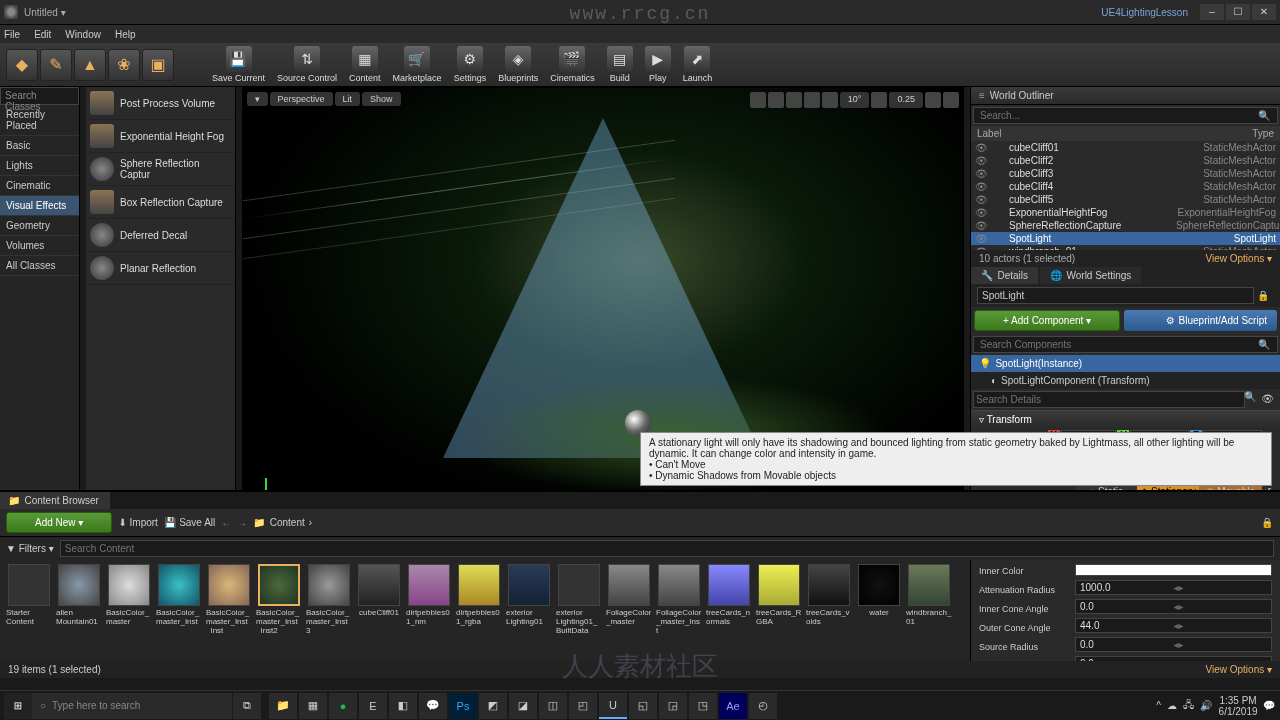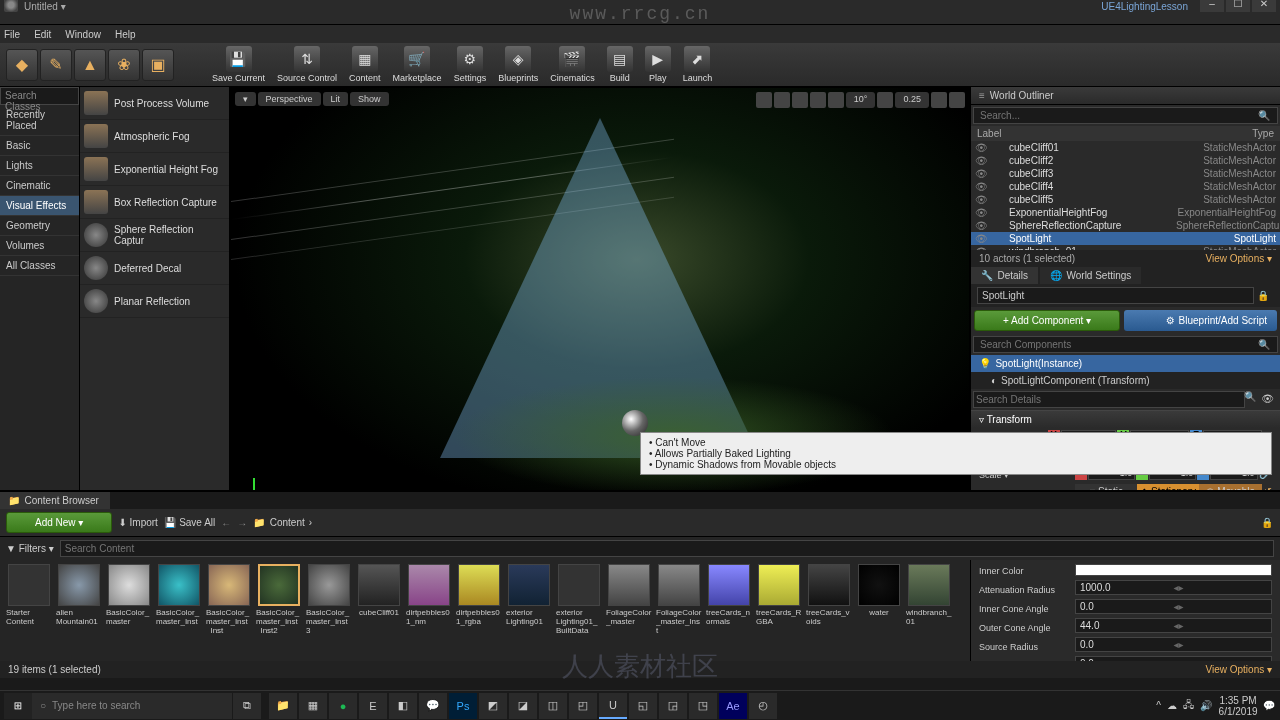--- a/index.html
+++ b/index.html
@@ -1,39 +1,39 @@
 <!DOCTYPE html>
 <html><head>
 <meta charset="utf-8">
 <style>
 * { margin: 0; padding: 0; box-sizing: border-box; font-family: "Segoe UI", Tahoma, sans-serif; font-size: 10px; }
 body { background: #1a1a1a; color: #ccc; width: 1280px; height: 720px; overflow: hidden; position: relative; }
 
 
-.titlebar { height: 18px; background: #2a2a2a; display: flex; align-items: flex-end; padding: 12px 4px; border-bottom: 1px solid #000; }
+.titlebar { height: 18px; background: #2a2a2a; display: flex; align-items: center; padding: 12px 4px; border-bottom: 1px solid #000; }
 .titlebar .ue-logo { width: 14px; height: 14px; background: radial-gradient(circle,#888 30%,#444 70%); border-radius: 2px; margin-right: 6px; }
 .titlebar .title { color: #aaa; }
 .titlebar .spacer { flex: 1; }
 .titlebar .proj { color: #7aa5d6; margin-right: 10px; }
 .win-btn { width: 24px; height: 16px; background: #3a3a3a; margin-left: 2px; text-align: center; line-height: 16px; color: #ccc; }
 
 
 .menubar { height: 18px; background: #2a2a2a; display: flex; align-items: center; padding: 0 4px; color: #ccc; }
 .menubar span { margin-right: 14px; }
 
 
 .toolbar-row { height: 44px; background: linear-gradient(#3a3a3a,#2a2a2a); display: flex; align-items: center; padding: 0 6px; border-bottom: 1px solid #000; }
 .mode-group { display: flex; gap: 2px; margin-right: 12px; }
 .mode-btn { width: 32px; height: 32px; background: linear-gradient(#555,#333); border: 1px solid #222; border-radius: 3px; display: flex; align-items: center; justify-content: center; color: #e8b060; font-size: 16px; }
 .tool-btn { display: flex; flex-direction: column; align-items: center; margin: 0 6px; color: #ddd; }
 .tool-btn .ico { width: 26px; height: 26px; background: linear-gradient(#666,#333); border-radius: 3px; display: flex; align-items: center; justify-content: center; font-size: 14px; }
 .tool-btn .lbl { font-size: 9px; margin-top: 1px; }
 
 
-.main { display: flex; height: 430px; }
+.main { display: flex; height: 430px; gap: 6px; }
 
 
 .modes { width: 80px; background: #252525; border-right: 1px solid #000; }
 .modes .search { background: #1a1a1a; border: 1px solid #444; height: 18px; padding: 2px 4px; color: #888; }
 .mode-cat { padding: 4px 6px; color: #ccc; border-bottom: 1px solid #333; }
 .mode-cat.sel { background: #3a5570; color: #fff; }
 
 
 .place { width: 150px; background: #2a2a2a; border-right: 1px solid #000; overflow: hidden; }
 .place-item { display: flex; align-items: center; padding: 4px; border-bottom: 1px solid #222; }
@@ -229,33 +229,29 @@
     <div class="mode-cat">All Classes</div>
   </div>
 
   <div class="place">
     <div class="place-item">
         <div class="pico box"></div>
         <span>Post Process Volume</span>
       </div>
     <div class="place-item">
         <div class="pico box"></div>
-        <span>Atmospheric Fog</span>
+        <span>Exponential Height Fog</span>
       </div>
     <div class="place-item">
-        <div class="pico box"></div>
-        <span>Exponential Height Fog</span>
+        <div class="pico"></div>
+        <span>Sphere Reflection Captur</span>
       </div>
     <div class="place-item">
         <div class="pico box"></div>
         <span>Box Reflection Capture</span>
-      </div>
-    <div class="place-item">
-        <div class="pico"></div>
-        <span>Sphere Reflection Captur</span>
       </div>
     <div class="place-item">
         <div class="pico"></div>
         <span>Deferred Decal</span>
       </div>
     <div class="place-item">
         <div class="pico"></div>
         <span>Planar Reflection</span>
       </div>
   </div>
@@ -451,22 +447,22 @@
               <div class="mob-btn" style="background:#a87030"><span>◉ </span><span>Movable</span></div>
             </div>
             <span style="color:#e8b060">↺</span>
           </div>
         </div>
     </div>
   </div>
 </div>
 
 <div class="tooltip">
+  <div>A stationary light will only have its shadowing and bounced lighting from static geometry baked by Lightmass, all other lighting will be dynamic.  It can change color and intensity in game.</div>
   <div>• Can't Move</div>
-  <div>• Allows Partially Baked Lighting</div>
   <div>• Dynamic Shadows from Movable objects</div>
 </div>
 
 <div class="content-browser">
   <div style="display:flex;background:#1a1a1a">
       <div class="cb-tab">
         <span>📁</span>
         <span>Content Browser</span>
       </div>
     </div>

